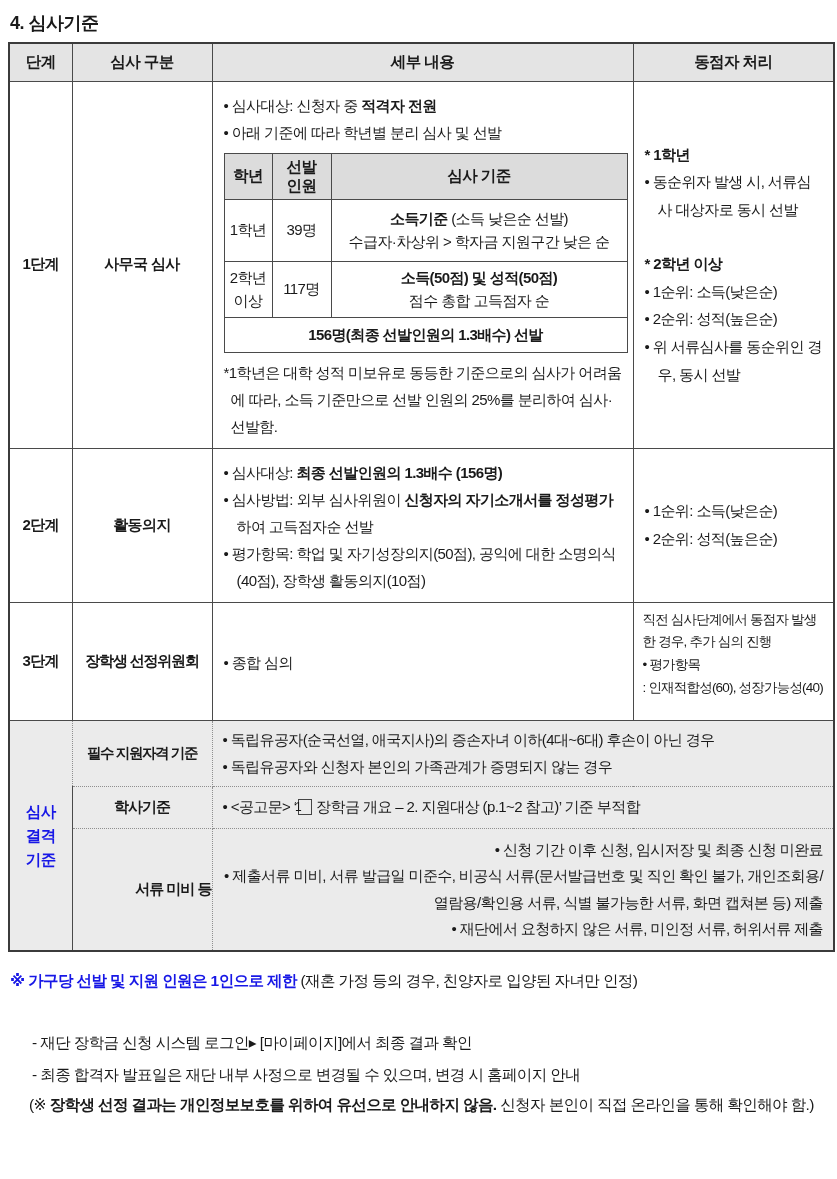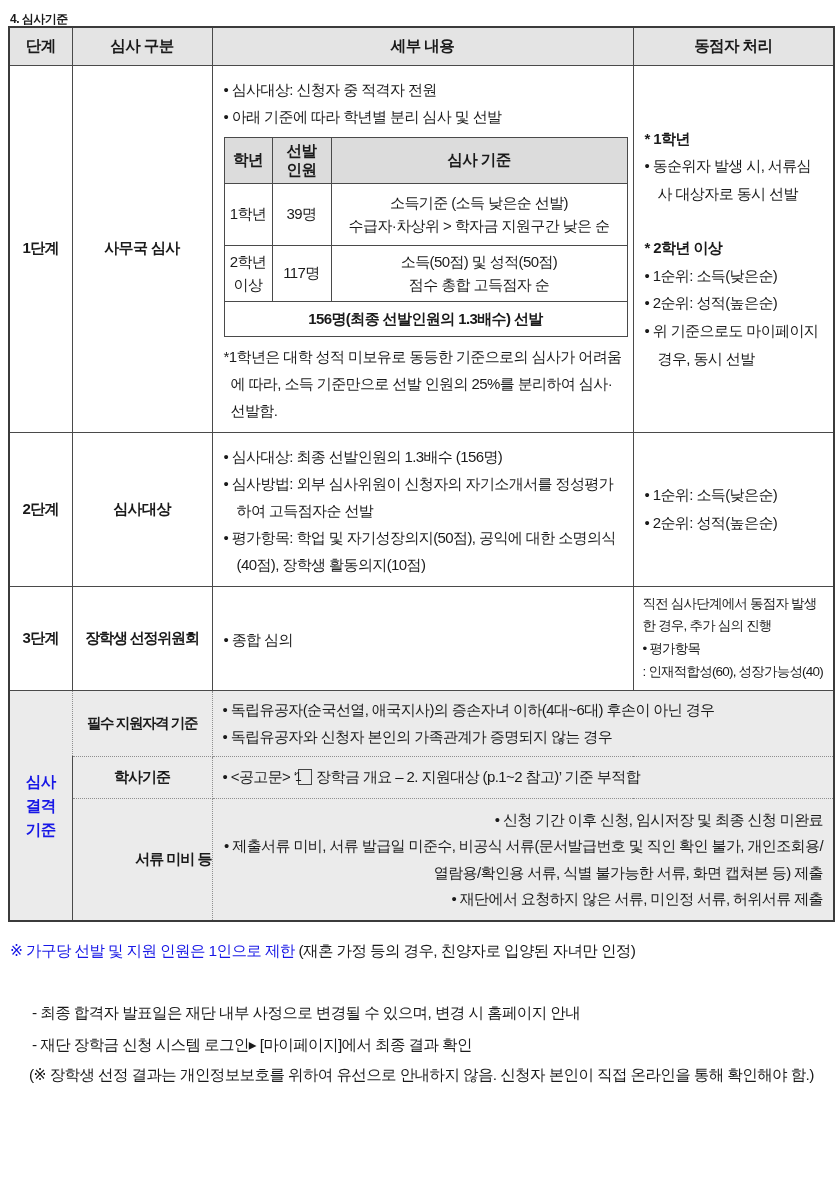--- a/index.html
+++ b/index.html
@@ -5,27 +5,27 @@
   * { margin:0; padding:0; box-sizing:border-box; }
   html,body { width:837px; background:#ffffff; }
   body {
     font-family:"Liberation Sans","DejaVu Sans",sans-serif;
     color:#1a1a1a;
     -webkit-font-smoothing:antialiased;
     overflow:hidden;
     height:1179px;
     position:relative;
   }
-  .b { font-weight:400; }
+  .b { font-weight:700; }
   .ws { white-space:pre-line; }
 
   
   .doc-title {
-    font-size:12px; font-weight:700; letter-spacing:-0.5px;
-    padding:11px 0 0 10px; height:26px;
+    font-size:18px; font-weight:700; letter-spacing:-0.5px;
+    padding:11px 0 0 10px; height:42px;
   }
 
   
   table.main {
     table-layout:fixed; border-collapse:collapse;
     width:825px; margin-left:8px;
     border:2px solid #3b3b3b;
     font-size:15px; letter-spacing:-0.6px;
   }
   table.main col.c1{width:63px;} table.main col.c2{width:140px;}
@@ -52,21 +52,21 @@
   table.inner col.i1{width:48px;} table.inner col.i2{width:59px;} table.inner col.i3{width:296px;}
   table.inner th, table.inner td { border:1px solid #4a4a4a; vertical-align:middle; }
   table.inner thead th { background:#dcdcdc; font-weight:700; height:46px; line-height:1.25; }
   table.inner td { line-height:1.55; }
   table.inner tr.ir1 td { height:62px; }
   table.inner tr.ir2 td { height:56px; }
   table.inner td.ifoot { height:35px; font-weight:700; }
   .footnote { line-height:1.8; padding-left:7px; text-indent:-7px; margin-top:4px; }
 
   
-  td.tie-small { padding:6px 6px 6px 9px; font-size:13.5px; letter-spacing:-0.8px; }
+  td.tie-small { padding:6px 6px 20px 9px; font-size:13.5px; letter-spacing:-0.8px; }
   td.tie-small .line { line-height:1.7; padding-left:0; text-indent:0; }
 
   
   tr.dq td { background:#ebebeb; border:1px dotted #8f8f8f; }
   td.dq-label {
     text-align:center; font-weight:700; color:#1717e6;
     line-height:1.55; font-size:15.5px;
     border-right:1px dotted #8f8f8f;
   }
   td.dq-sub { text-align:center; font-weight:700; letter-spacing:-1px; }
@@ -164,27 +164,27 @@
         </table>
         <div class="footnote">*1학년은 대학 성적 미보유로 동등한 기준으로의 심사가 어려움에 따라, 소득 기준만으로 선발 인원의 25%를 분리하여 심사·선발함.</div>
       </td>
       <td class="tie">
         <div class="tie-head">* 1학년</div>
         <div class="line">• 동순위자 발생 시, 서류심사 대상자로 동시 선발</div>
         <div class="tie-gap"></div>
         <div class="tie-head">* 2학년 이상</div>
         <div class="line">• 1순위: 소득(낮은순)</div>
         <div class="line">• 2순위: 성적(높은순)</div>
-        <div class="line">• 위 기준으로도 마이페이지 경우, 동시 선발</div>
+        <div class="line">• 위 서류심사를 동순위인 경우, 동시 선발</div>
       </td>
     </tr>
 
     <tr style="height:138px;">
       <td class="center">2단계</td>
-      <td class="center">심사대상</td>
+      <td class="center">활동의지</td>
       <td class="detail">
         <div class="line"><span>• 심사대상: </span><span class="b">최종 선발인원의 1.3배수 (156명)</span></div>
         <div class="line"><span>• 심사방법: 외부 심사위원이 </span><span class="b">신청자의 자기소개서를 정성평가</span><span>하여 고득점자순 선발</span></div>
         <div class="line"><span>• 평가항목: 학업 및 자기성장의지(50점), 공익에 대한 소명의식(40점), 장학생 활동의지(10점)</span></div>
       </td>
       <td class="tie">
         <div class="line">• 1순위: 소득(낮은순)</div>
         <div class="line">• 2순위: 성적(높은순)</div>
       </td>
     </tr>
@@ -227,16 +227,16 @@
       </td>
     </tr>
   </tbody>
 </table>
 
 <div class="notes">
   <div class="note-line"><span class="b" style="color: rgb(23, 23, 230);">※ 가구당 선발 및 지원 인원은 1인으로 제한</span><span> (재혼 가정 등의 경우, 친양자로 입양된 자녀만 인정)</span></div>
 </div>
 
 <div class="sec5">
+  <div class="sec5-line">- 재단 장학금 신청 시스템 로그인▸ [마이페이지]에서 최종 결과 확인</div>
   <div class="sec5-line">- 최종 합격자 발표일은 재단 내부 사정으로 변경될 수 있으며, 변경 시 홈페이지 안내</div>
-  <div class="sec5-line">- 재단 장학금 신청 시스템 로그인▸ [마이페이지]에서 최종 결과 확인</div>
   <div class="sec5-line wrap"><span>(※ </span><span class="b">장학생 선정 결과는 개인정보보호를 위하여 유선으로 안내하지 않음.</span><span> 신청자 본인이 직접 온라인을 통해 확인해야 함.)</span></div>
 </div>
 
 </body></html>

